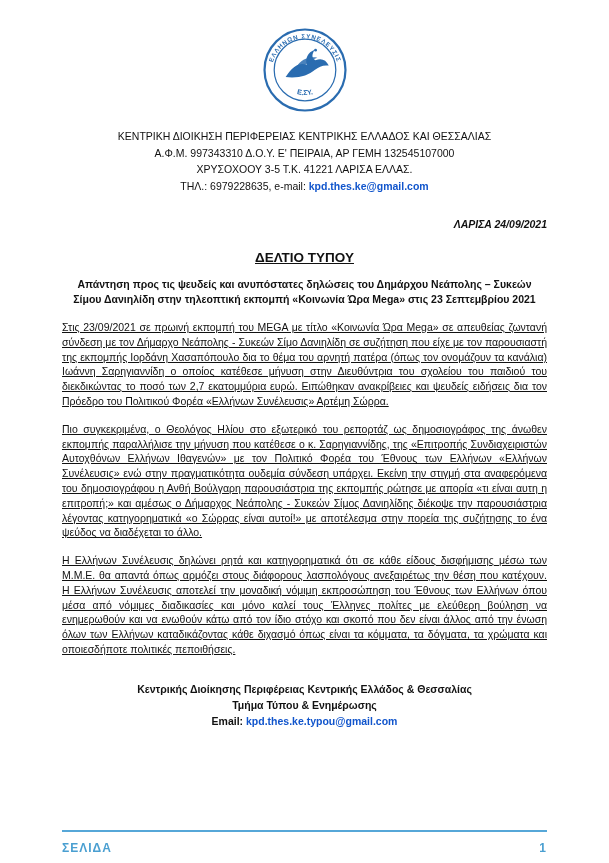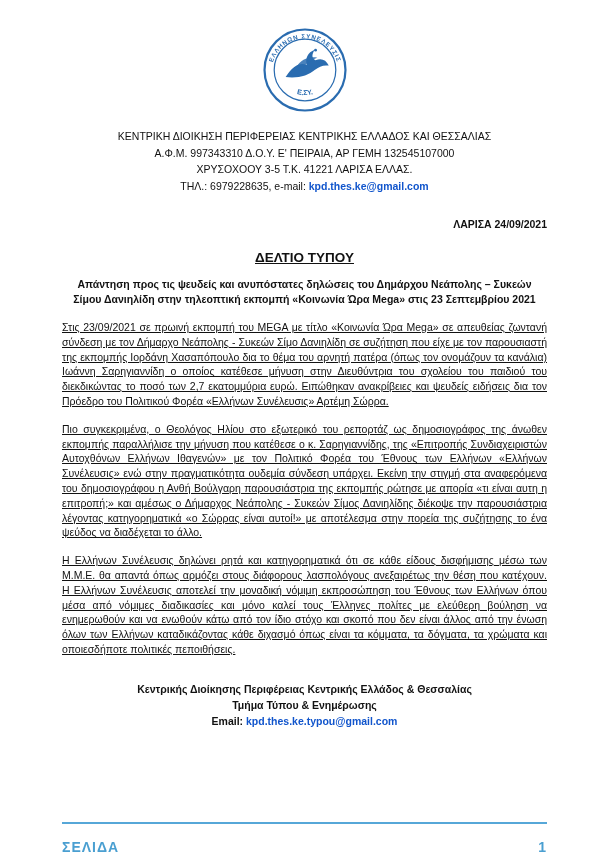--- a/index.html
+++ b/index.html
@@ -12,32 +12,32 @@
     color:#1a1a1a;
     box-sizing:border-box;
     padding:26px 62px 0 62px;
     overflow:hidden;
   }
   .logo-wrap{text-align:center;margin:0 0 10px 0;}
   .logo-wrap svg{display:inline-block;}
   .letterhead{text-align:center;font-size:10.5px;line-height:16.5px;color:#111;}
   .letterhead .org-name{font-size:11px;}
   .email-link{color:#1155cc;font-weight:bold;cursor:pointer;}
-  .dateline{margin-top:24px;text-align:right;font-weight:bold;font-size:10.5px;color:#111;}
+  .dateline{margin-top:24px;text-align:right;font-weight:bold;font-size:10.5px;color:#111;font-style:italic;}
   .doc-title{margin:20px 0 0 0;text-align:center;font-size:13.5px;font-weight:bold;text-decoration:underline;color:#111;}
   .doc-subtitle{margin:12px auto 0 auto;max-width:470px;text-align:center;font-weight:bold;font-size:10.5px;line-height:15px;color:#111;}
   .body-para{margin:13px 0 0 0;text-align:justify;font-size:10.5px;line-height:14.8px;color:#111;text-decoration:underline;}
   .closing{margin-top:24px;text-align:center;font-weight:bold;font-size:10.5px;line-height:16px;color:#111;}
   .closing .email-line{font-weight:bold;}
   .page-footer{
     position:absolute;left:62px;right:62px;bottom:8px;
     border-top:2px solid #56a7d8;
     display:flex;justify-content:space-between;align-items:center;
-    padding-top:15px;
-    font-size:14px;letter-spacing:1px;color:#4a9fd1;font-weight:bold;
+    padding-top:9px;
+    font-size:12px;letter-spacing:1px;color:#4a9fd1;font-weight:bold;
   }
 </style>
 </head>
 <body>
 
 <div class="page">
 
   <div class="logo-wrap">
     <svg width="88" height="88" viewBox="0 0 100 100">
       <defs>

